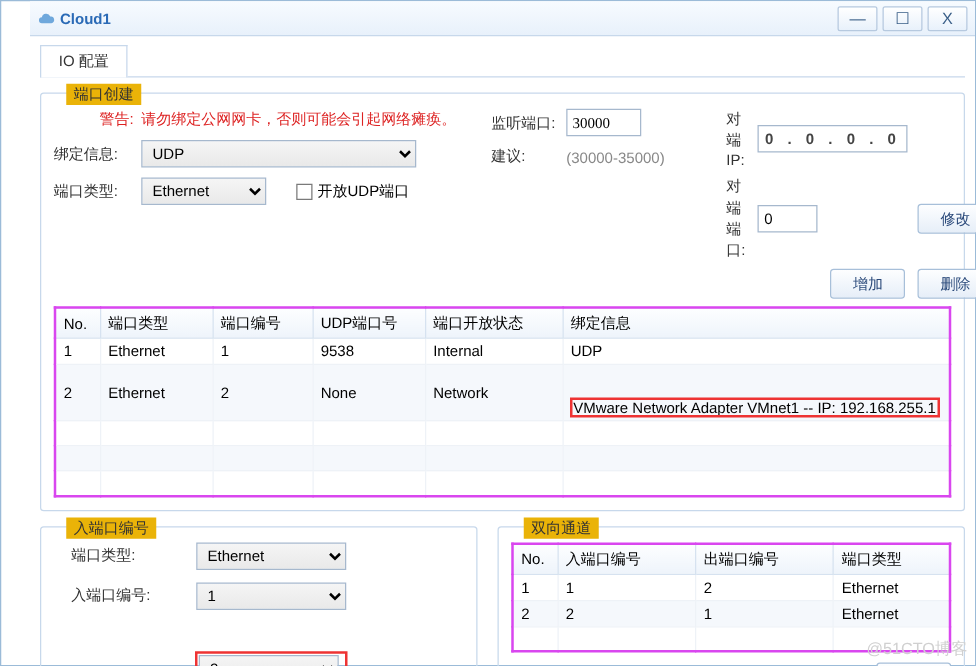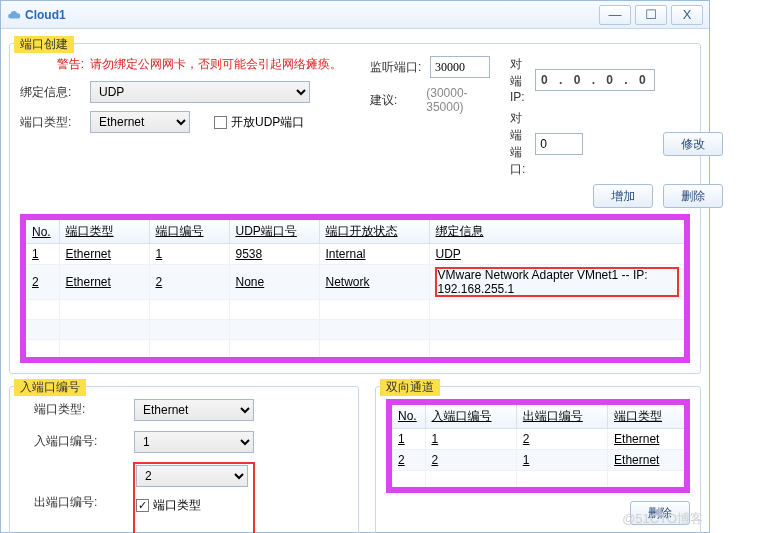--- a/index.html
+++ b/index.html
@@ -1,39 +1,39 @@
 <!DOCTYPE html>
 <html><head>
 <meta charset="utf-8">
 <style>
 * { box-sizing: border-box; font-family: "Microsoft YaHei", Tahoma, sans-serif; font-size: 12px; }
 body { margin: 0; background: #fff; }
-.window { width: 710px; height: 533px; border: 1px solid #9bbbd8; background: #fff; position: relative; }
+.window { width: 781px; height: 533px; border: 1px solid #9bbbd8; background: #fff; position: relative; padding-left: 23px; }
 .titlebar { height: 28px; background: linear-gradient(#f7fbff,#e8f1fb); border-bottom: 1px solid #c7d8eb; display: flex; align-items: center; padding: 0 6px; }
 .titlebar .title { color: #2a6ab6; font-weight: bold; flex: 1; display:flex; align-items:center; gap:4px;}
 .titlebar .buttons { display: flex; gap: 0; }
 .titlebar .btn { width: 32px; height: 20px; border: 1px solid #b6c9df; border-radius: 2px; background: linear-gradient(#fff,#e8f1fb); display: flex; align-items: center; justify-content: center; color: #3a5f88; font-size: 13px; cursor: default; margin-left:4px;}
 .body { padding: 2px 8px 6px 8px; }
 .tabbar { display: flex; margin-top: 4px; border-bottom: 1px solid #c7d8eb; }
 .tab { padding: 4px 14px; border: 1px solid #c7d8eb; border-bottom: none; background: #fff; position: relative; top: 1px; color: #333; }
 .group { border: 1px solid #c7d8eb; border-radius: 3px; padding: 12px 10px 10px; position: relative; margin-top: 12px; }
-.group > .legend { position: absolute; top: -8px; left: 4px; background: #fde047; padding: 0 6px; color: #333; text-align: right; }
+.group > .legend { position: absolute; top: -8px; left: 20px; background: #eab308; padding: 0 6px; color: #333; text-align: right; }
 .row { display: flex; align-items: center; margin-bottom: 8px; }
 .label { color: #333; display: inline-block; }
 select, input[type=text] { border: 1px solid #a6b8cd; background: #fff; height: 22px; padding: 0 4px; }
 select { background: linear-gradient(#f5f5f5,#e9e9e9); }
 .checkbox { display: flex; align-items: center; gap: 4px; }
 .checkbox .box { width: 13px; height: 13px; border: 1px solid #7a7a7a; background: #fff; display:flex; align-items:center; justify-content:center; font-size:11px; line-height:1;}
 .button { min-width: 60px; height: 24px; border: 1px solid #a7bfd9; background: linear-gradient(#fdfeff,#e6eef8); border-radius: 3px; padding: 0 14px; display: inline-flex; align-items: center; justify-content: center; color: #2a497a; cursor: default; }
 .warn { color: #d22; }
-.table { border: 6px solid #d946ef; width: 100%; border-collapse: collapse; text-decoration: underline; }
+.table { border: 2px solid #d946ef; width: 100%; border-collapse: collapse; }
 .table th { background: linear-gradient(#fdfeff,#eef4fb); border: 1px solid #d6e2f0; text-align: left; font-weight: normal; padding: 3px 6px; }
 .table td { border: 1px solid #eef2f7; padding: 3px 6px; height: 20px; }
 .table tr.zebra td { background: #f5f8fc; }
-.highlight-red { outline: 2px solid #e33; outline-offset: -1px; }
+.highlight-red { outline: 2px solid #e33; outline-offset: -1px; margin-top: 24px; }
 .right-group { display: grid; grid-template-columns: auto 1fr auto auto; gap: 6px 10px; align-items: center; }
 .watermark { position: absolute; right: 6px; bottom: 4px; color: #d0d0d0; font-size: 13px; pointer-events: none; }
 .top-columns { display: grid; grid-template-columns: 340px 1fr 180px; gap: 10px; align-items: start; }
 .ip-box { border:1px solid #a6b8cd; height:22px; display:flex; align-items:center; justify-content:center; letter-spacing:4px; color:#444; width:120px;font-weight:bold;}
 .bottom-columns { display:flex; gap:16px; }
 .map-group { flex: 0 0 350px; }
 .maptable-group { flex: 1; }
 .field-grid { display:grid; grid-template-columns: 100px 120px; row-gap:10px; align-items:center; margin-left:14px;}
 .cloud-icon { width:14px; height:14px; display:inline-block; }
 .cloud-icon svg { display:block; }
@@ -52,20 +52,23 @@
       <span>Cloud1</span>
     </div>
     <div class="buttons">
       <div class="btn">—</div>
       <div class="btn">☐</div>
       <div class="btn">X</div>
     </div>
   </div>
 
   <div class="body">
+    <div class="tabbar">
+      <div class="tab">IO 配置</div>
+    </div>
 
     <div class="group">
       <div class="legend">端口创建</div>
 
       <div class="top-columns">
 
         <div>
           <div class="row">
             <span class="label warn" style="width:70px;text-align:right;padding-right:6px">警告:</span>
             <span class="warn">请勿绑定公网网卡，否则可能会引起网络瘫痪。</span>

